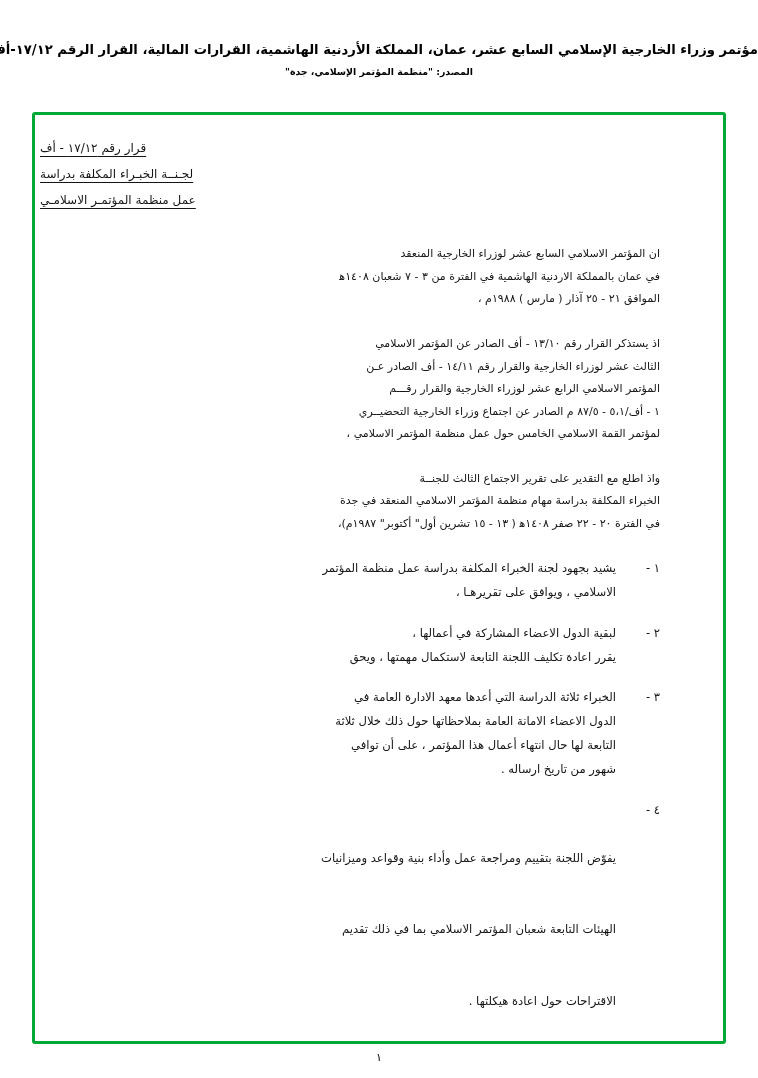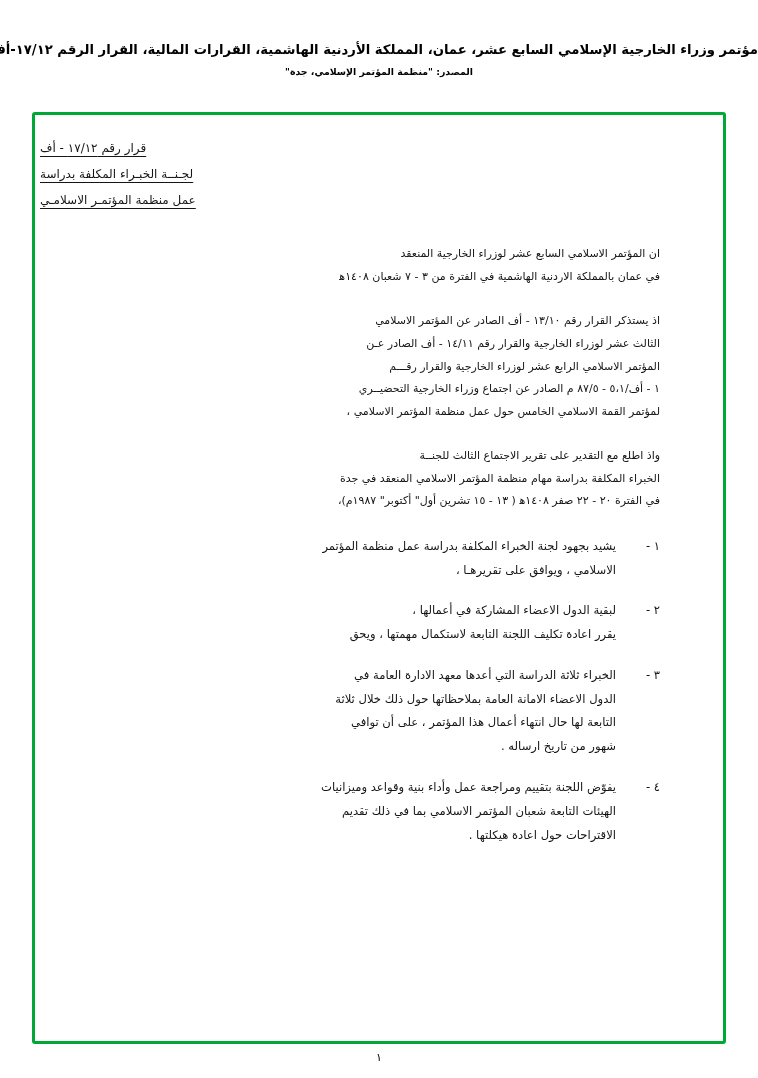--- a/index.html
+++ b/index.html
@@ -126,21 +126,21 @@
     text-align: justify;
     text-align-last: right;
   }
   .clause .body .ln {
     display: block;
     white-space: nowrap;
   }
   .clause-gap { height: 17px; }
 
   
-  .clause.wide .body .ln { white-space: nowrap; }
+  .clause.wide .body .ln { white-space: nowrap; margin-top: 48px; }
 
   .page-number {
     position: absolute;
     bottom: 14px;
     left: 0;
     width: 758px;
     text-align: center;
     font-size: 11px;
     color: #000000;
     font-family: "DejaVu Sans", sans-serif;
@@ -164,20 +164,21 @@
       <span class="ln ul">قرار رقم ١٧/١٢ - أف</span>
       <span class="ln ul">لجـنــة الخبـراء المكلفة بدراسة</span>
       <span class="ln ul">عمل منظمة المؤتمـر الاسلامـي</span>
     </div>
 
     <div class="gap-lg"></div>
 
     <div class="para">
       <span class="ln">ان المؤتمر الاسلامي السابع عشر لوزراء الخارجية المنعقد</span>
       <span class="ln">في عمان بالمملكة الاردنية الهاشمية في الفترة من ٣ - ٧ شعبان ١٤٠٨ﻫ</span>
+      <span class="ln">الموافق ٢١ - ٢٥ آذار ( مارس ) ١٩٨٨م ،</span>
     </div>
 
     <div class="gap-md"></div>
 
     <div class="para">
       <span class="ln">اذ يستذكر القرار رقم ١٣/١٠ - أف الصادر عن المؤتمر الاسلامي</span>
       <span class="ln">الثالث عشر لوزراء الخارجية والقرار رقم ١٤/١١ - أف الصادر عـن</span>
       <span class="ln">المؤتمر الاسلامي الرابع عشر لوزراء الخارجية والقرار رقـــم</span>
       <span class="ln">١ - أف/٥،١ - ٨٧/٥ م الصادر عن اجتماع وزراء الخارجية التحضيــري</span>
       <span class="ln">لمؤتمر القمة الاسلامي الخامس حول عمل منظمة المؤتمر الاسلامي ،</span>

